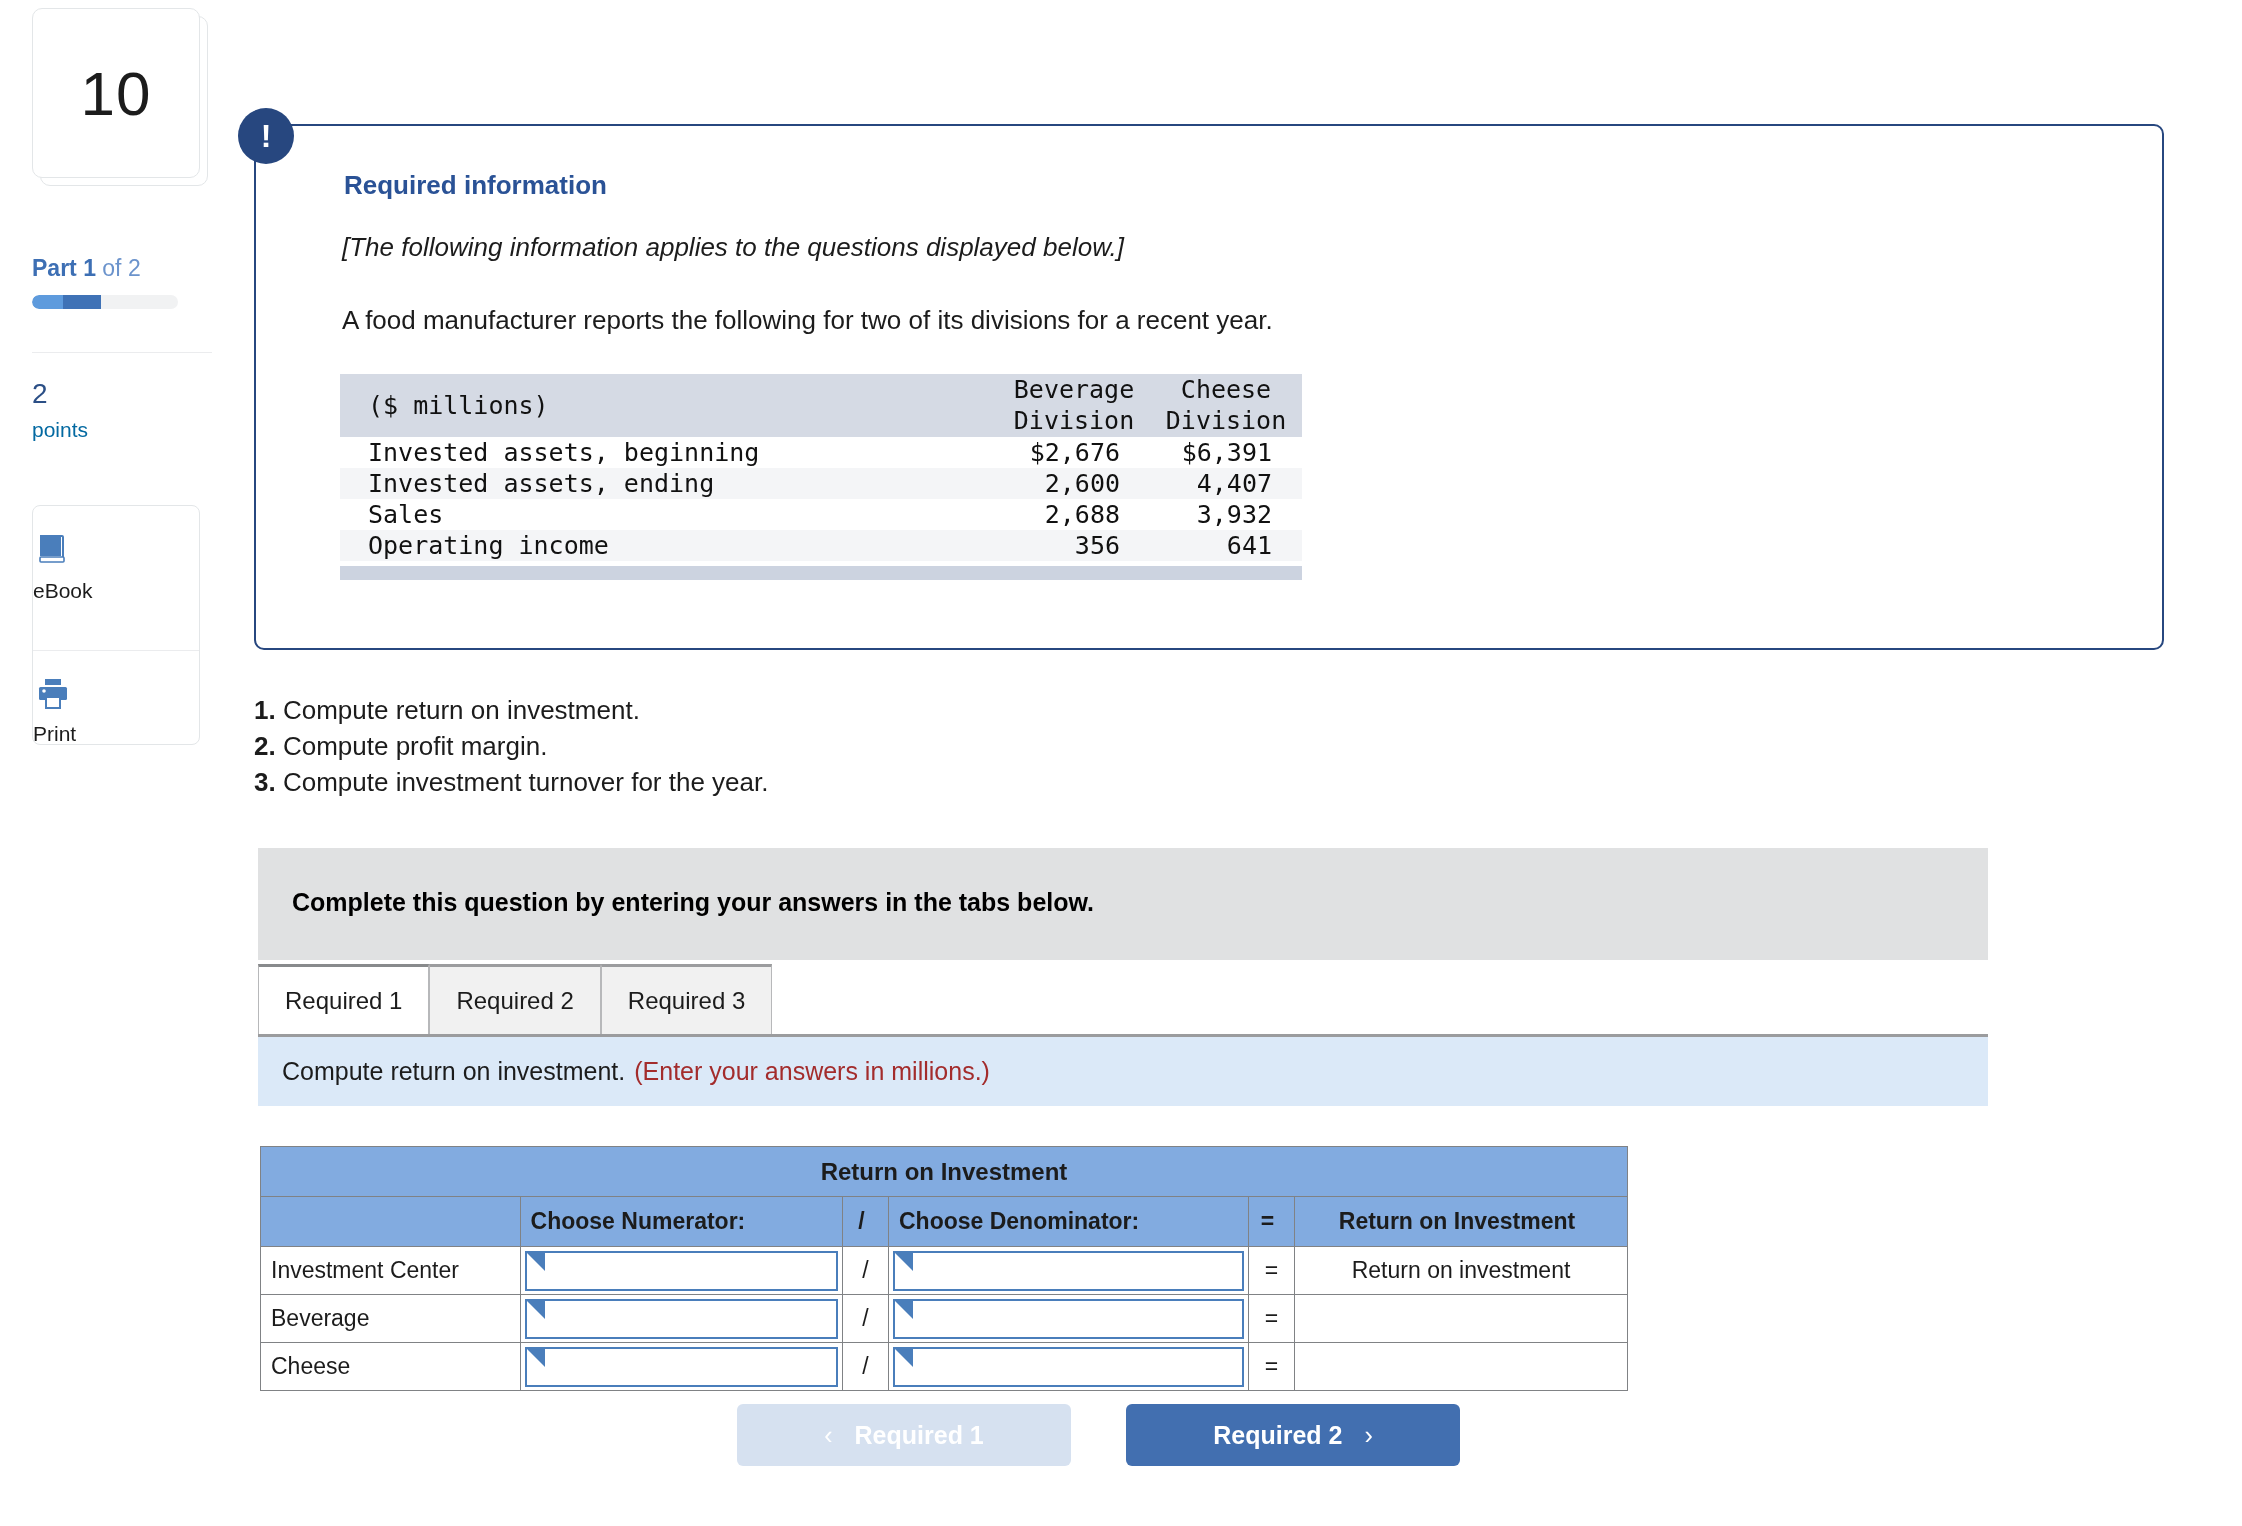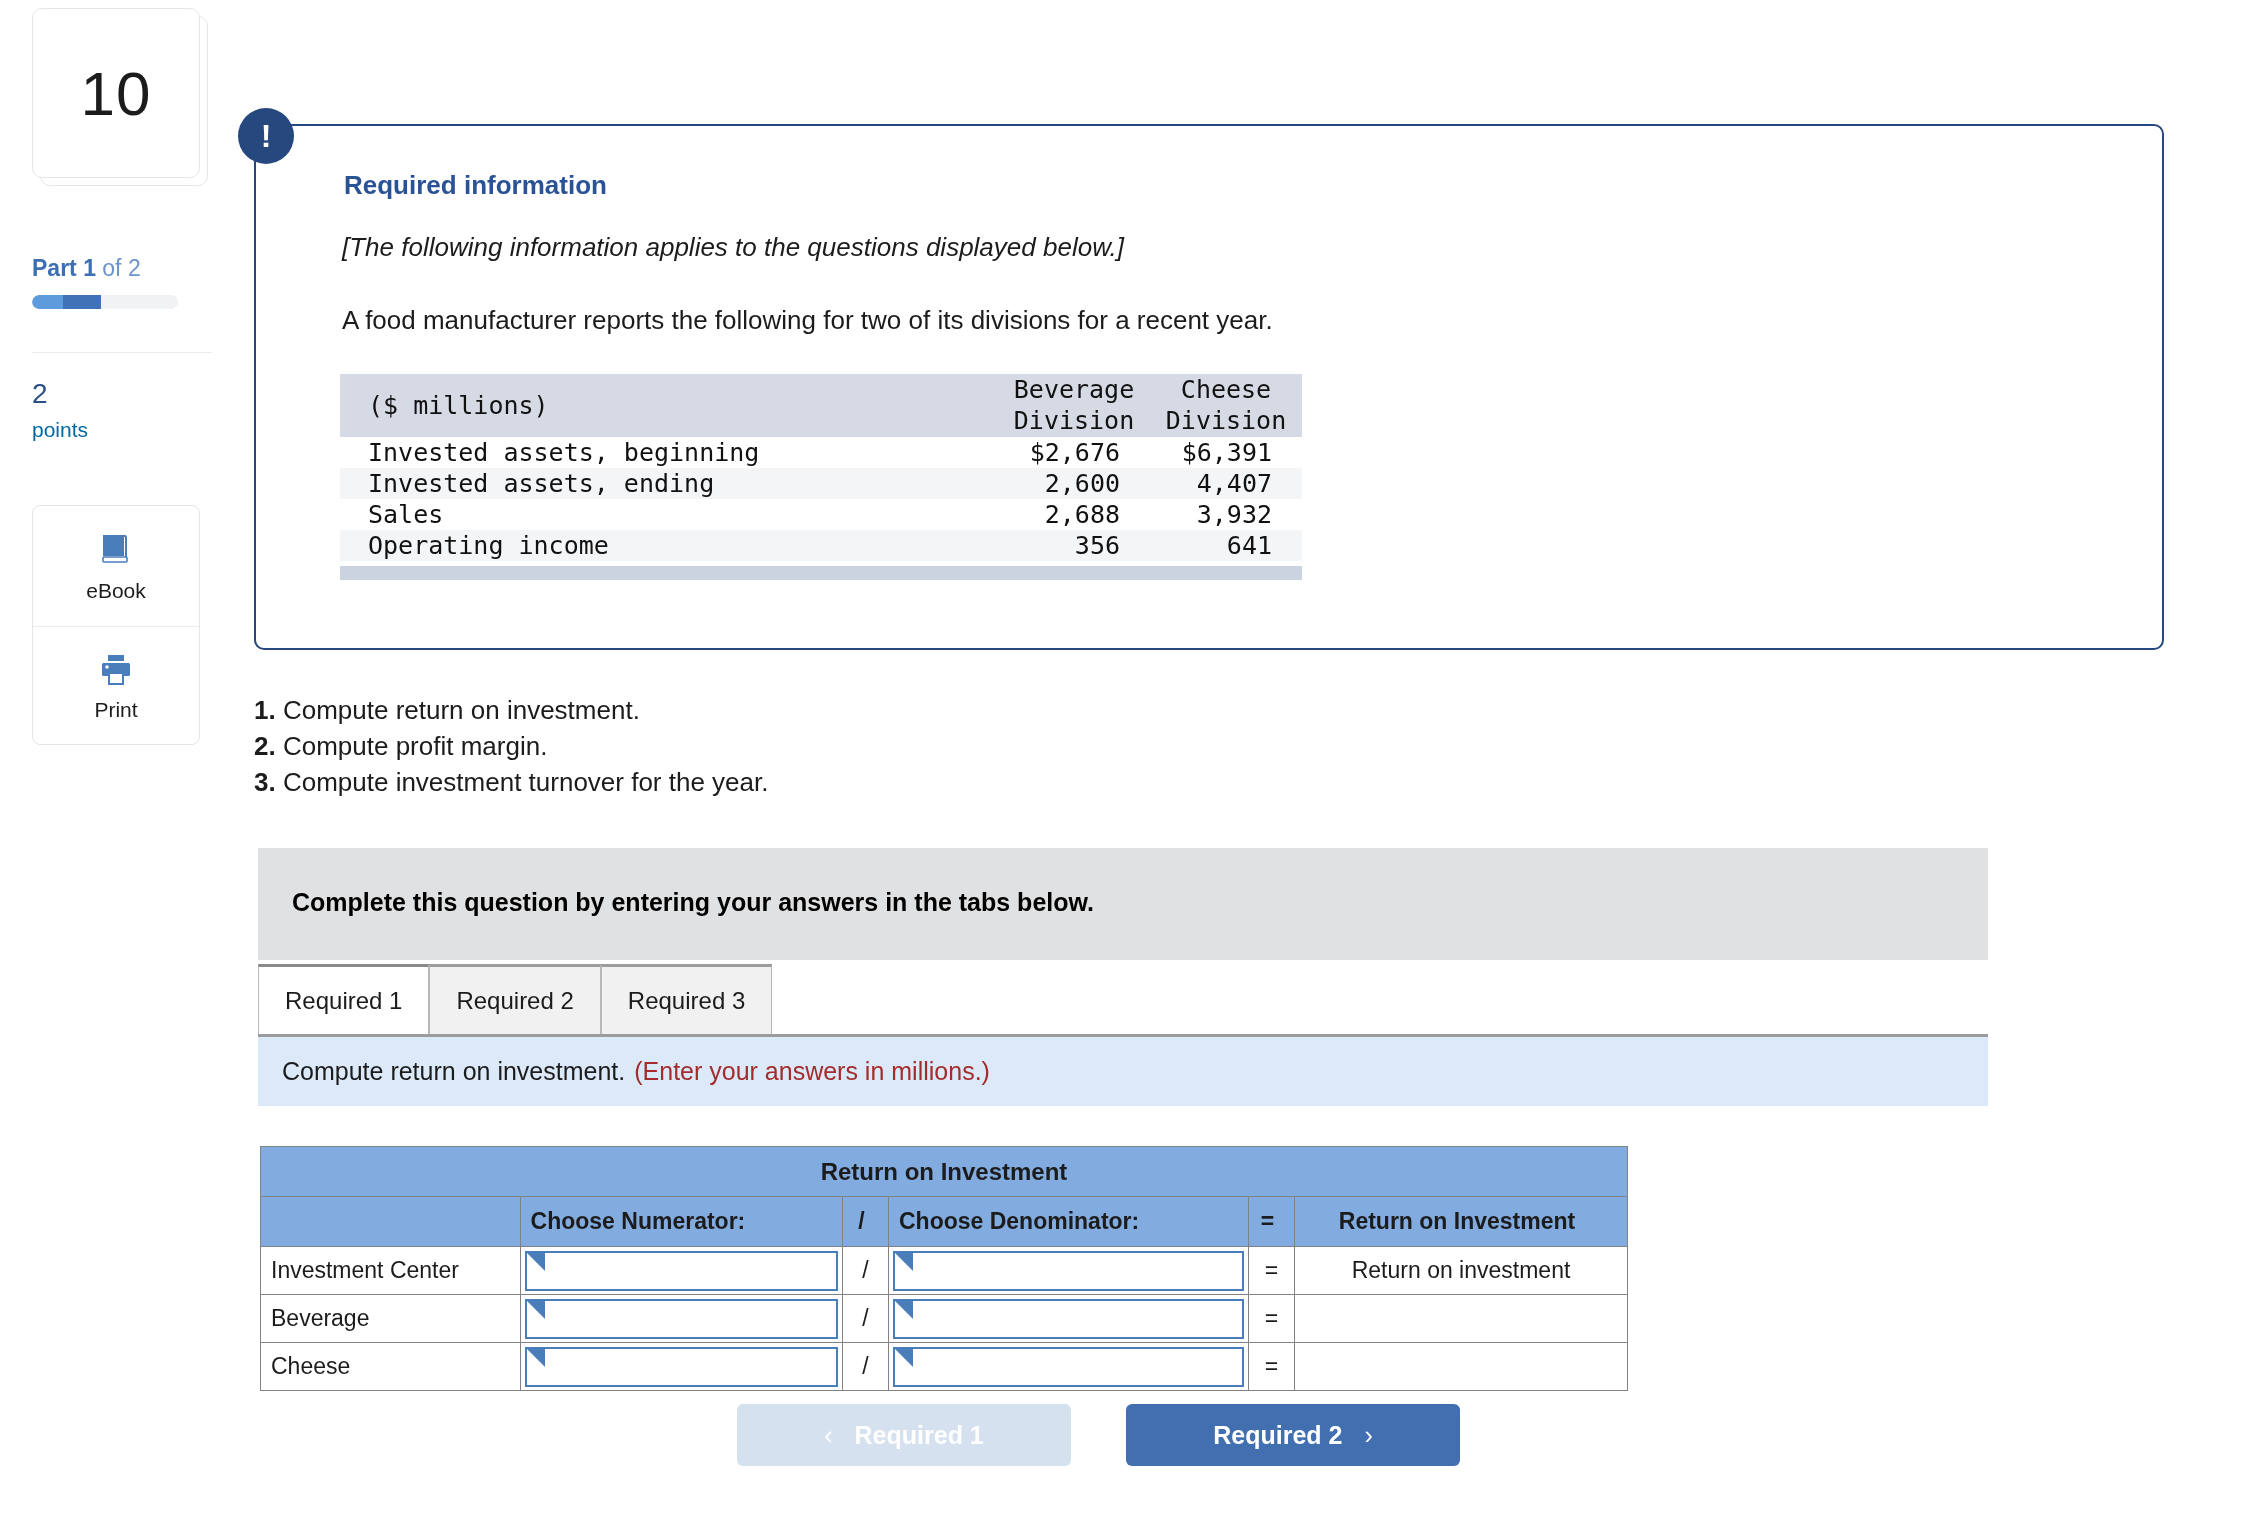--- a/index.html
+++ b/index.html
@@ -39,22 +39,22 @@
 
   .divider { position: absolute; left: 32px; top: 352px; width: 180px; height: 1px; background: #ebecee; }
 
   .points-num { position: absolute; left: 32px; top: 378px; font-size: 28px; color: #2b4f86; font-weight: 400; }
   .points-lbl { position: absolute; left: 32px; top: 418px; font-size: 21px; color: #0369a1; }
 
   .tool-box {
     position: absolute; left: 32px; top: 505px; width: 168px; height: 240px;
     border: 1px solid #e3e6e8; border-radius: 8px; background: #fff; overflow: hidden;
   }
-  .tool-item { height: 120px; display: flex; flex-direction: column; align-items: center; justify-content: center; gap: 6px; cursor: pointer; }
-  .tool-item + .tool-item { border-top: 1px solid #ebecee; }
+  .tool-item { height: 120px; display: flex; flex-direction: column; align-items: flex-start; justify-content: center; gap: 6px; cursor: pointer; }
+  .tool-item + .tool-item { border-top: 1px solid #ebecee; margin-top: 24px; }
   .tool-label { font-size: 21px; color: #1c1c1c; }
 
   
   .info-box {
     position: absolute; left: 254px; top: 124px; width: 1910px; height: 526px;
     border: 2px solid #27477f; border-radius: 10px; background: #ffffff;
   }
   .bang-icon {
     position: absolute; left: 238px; top: 108px; width: 56px; height: 56px;
     border-radius: 50%; background: #27477f; color: #ffffff;

